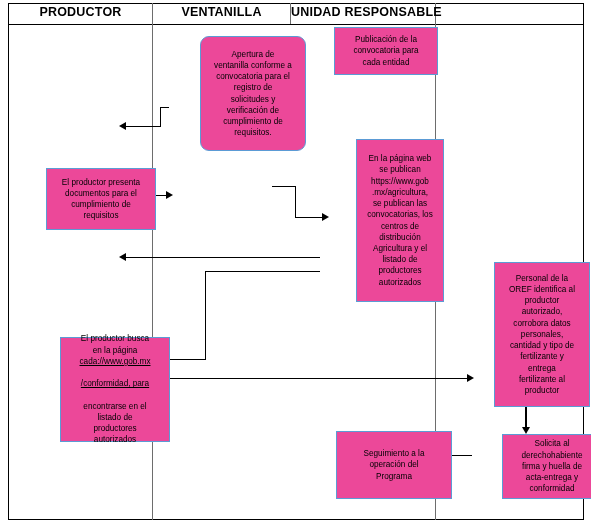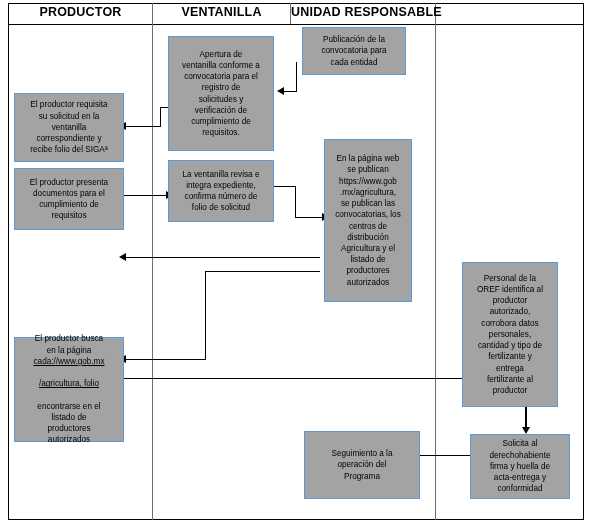--- a/index.html
+++ b/index.html
@@ -37,29 +37,30 @@
     font-weight: bold;
     letter-spacing: .2px;
     color: #000000;
     white-space: nowrap;
   }
   
   .node {
     position: absolute;
     box-sizing: border-box;
     border: 1.4px solid #5b9bd5;
-    background: #a3a3a3;
+    background: #ec4899;
     color: #000000;
     font-size: 8.2px;
     line-height: 11.2px;
     text-align: center;
     display: flex;
     align-items: center;
     justify-content: center;
     padding: 3px 0;
+    margin-left: 32px;
   }
   .node span { display: block; width: 100%; }
   .node .u { text-decoration: underline; }
   
   .conn {
     position: absolute;
     background: #000000;
   }
   .h { height: 1.4px; }
   .v { width: 1.4px; }
@@ -130,40 +131,34 @@
 
   <div class="conn h" style="left:118px; top:377.6px; width:350px;"></div>
   <div class="arrow arrow-right" style="left:467px; top:374.3px;"></div>
 
   <div class="conn v" style="left:525.3px; top:406px; height:22px;"></div>
   <div class="arrow arrow-down" style="left:522px; top:427px;"></div>
 
   <div class="conn h" style="left:419px; top:454.6px; width:53px;"></div>
   <div class="arrow arrow-left" style="left:412px; top:451.3px;"></div>
 
-  <div class="node" style="left:14px; top:93px; width:110px; height:69px;">
-    <span>El productor requisita<br>su solicitud en la<br>ventanilla<br>correspondiente y<br>recibe folio del SIGAª</span>
-  </div>
 
   <div class="node" style="left:14px; top:168px; width:110px; height:62px;">
     <span>El productor presenta<br>documentos para el<br>cumplimiento de<br>requisitos</span>
   </div>
 
 
-  <div class="node" style="left:14px; top:337px; width:110px; height:105px;">
-    <span>El productor busca<br>en la página<br><span class="u">cada://www.gob.mx</span><br><span class="u">/agricultura, folio</span><br>encontrarse en el<br>listado de<br>productores<br>autorizados</span>
+  <div class="node" style="left:28px; top:337px; width:110px; height:105px;">
+    <span>El productor busca<br>en la página<br><span class="u">cada://www.gob.mx</span><br><span class="u">/conformidad, para</span><br>encontrarse en el<br>listado de<br>productores<br>autorizados</span>
   </div>
 
-  <div class="node" style="left:168px; top:36px; width:106px; height:115px;">
+  <div class="node" style="left:168px; top:36px; width:106px; height:115px;border-radius:9px;">
     <span>Apertura de<br>ventanilla conforme a<br>convocatoria para el<br>registro de<br>solicitudes y<br>verificación de<br>cumplimiento de<br>requisitos.</span>
   </div>
 
-  <div class="node" style="left:168px; top:160px; width:106px; height:62px;">
-    <span>La ventanilla revisa e<br>integra expediente,<br>confirma número de<br>folio de solicitud</span>
-  </div>
 
   <div class="node" style="left:302px; top:27px; width:104px; height:48px;">
     <span>Publicación de la<br>convocatoria para<br>cada entidad</span>
   </div>
 
   <div class="node" style="left:324px; top:139px; width:88px; height:163px;">
     <span>En la página web<br>se publican<br>https://www.gob<br>.mx/agricultura,<br>se publican las<br>convocatorias, los<br>centros de<br>distribución<br>Agricultura y el<br>listado de<br>productores<br>autorizados</span>
   </div>
 
   <div class="node" style="left:304px; top:431px; width:116px; height:68px;">

